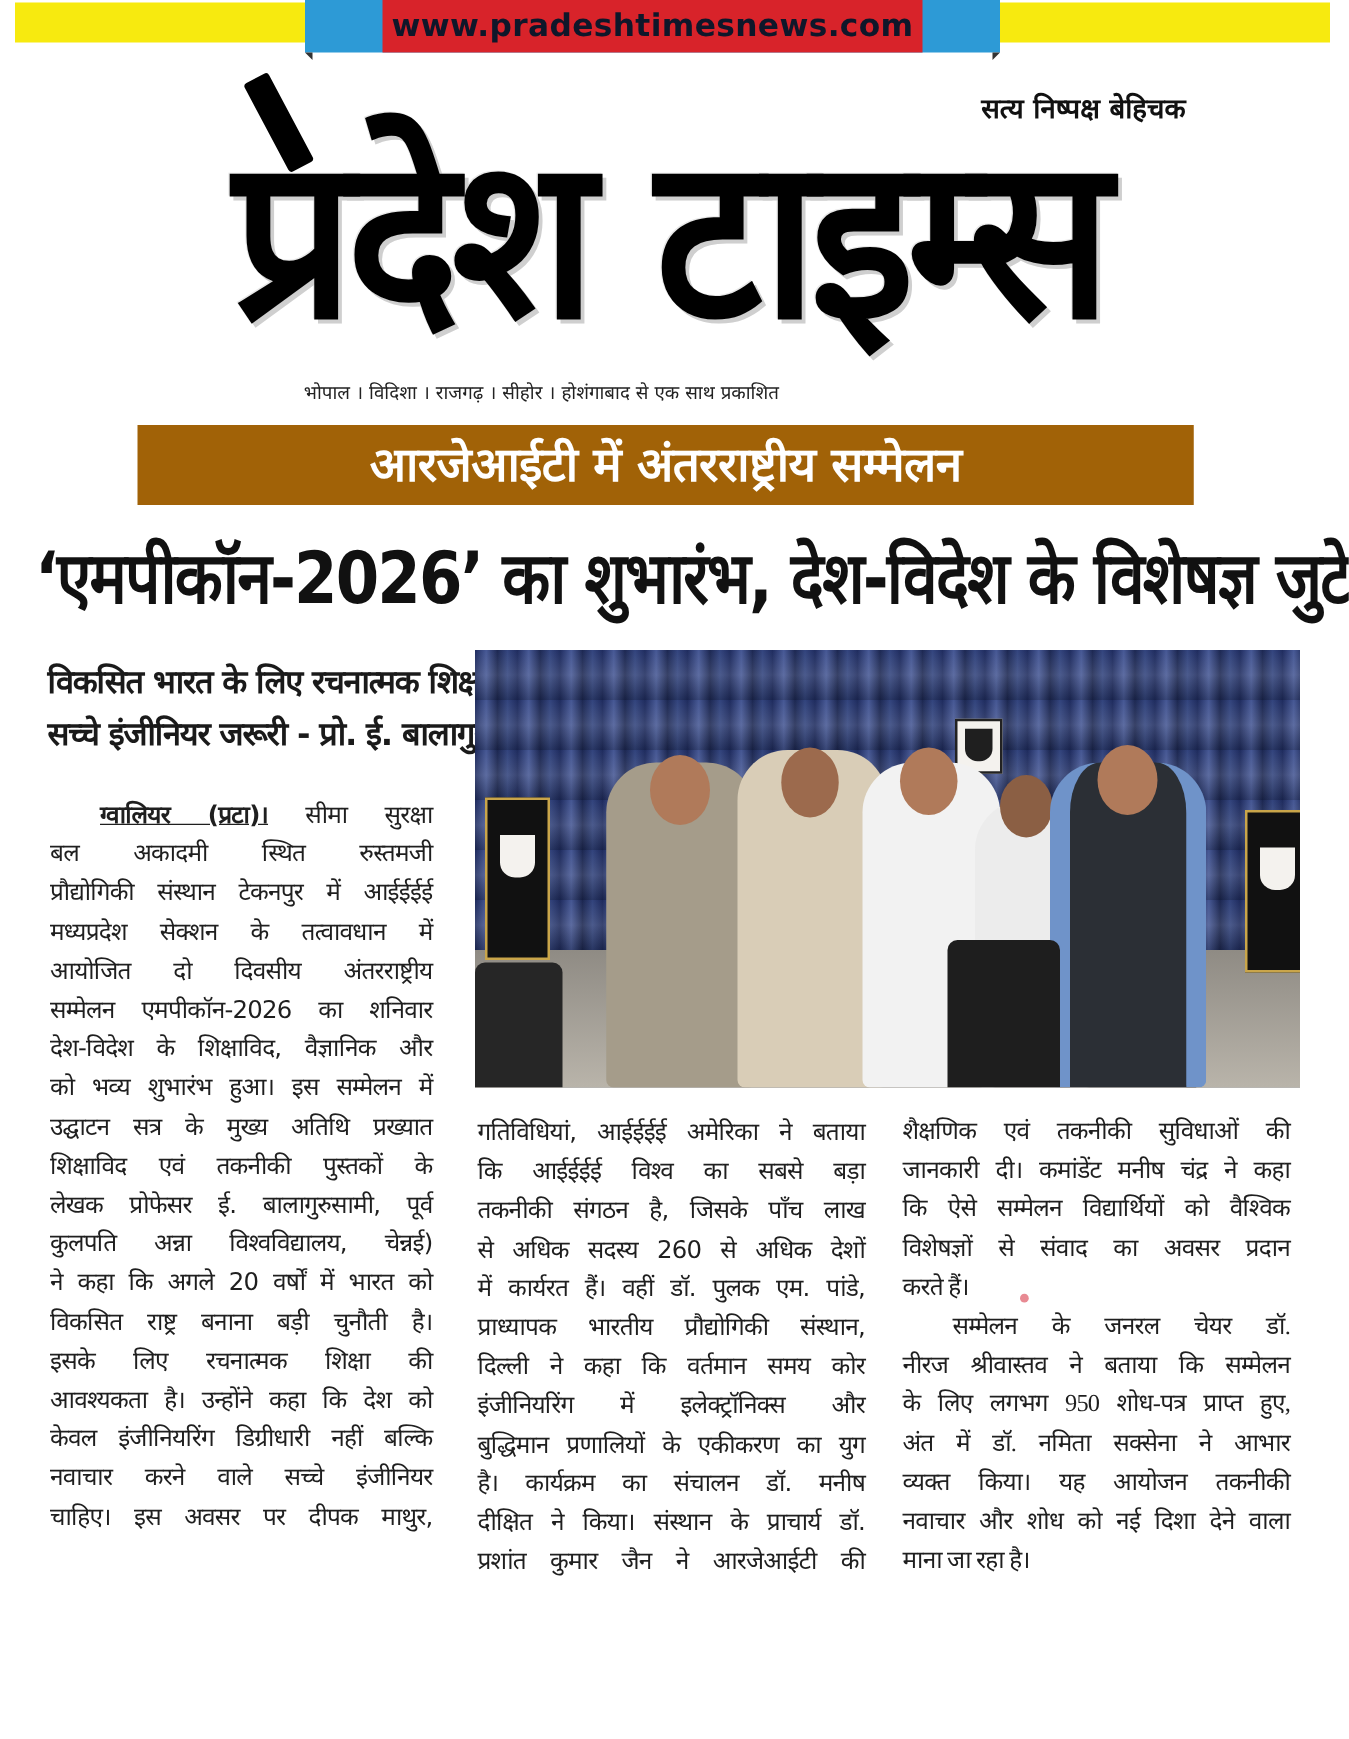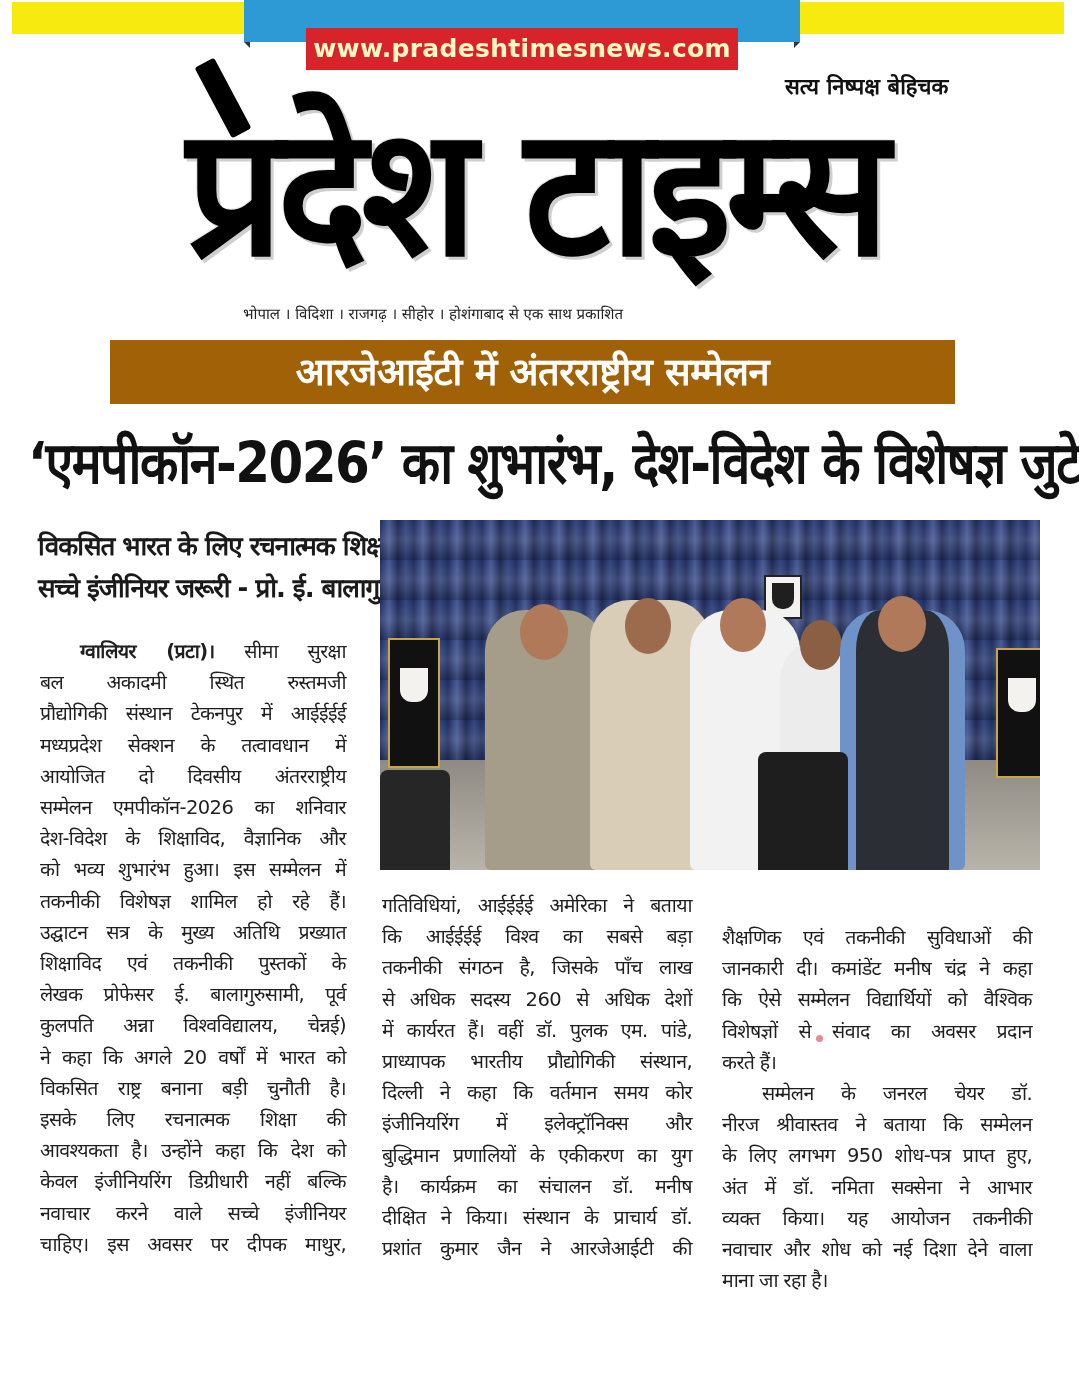--- a/index.html
+++ b/index.html
@@ -3,22 +3,22 @@
 <meta charset="utf-8">
 <style>
   * { box-sizing: border-box; margin: 0; padding: 0; }
   html, body { width: 1079px; height: 1391px; background: #ffffff; overflow: hidden; }
   body { font-family: "DejaVu Sans", "Liberation Sans", sans-serif; color: #1a1a1a; position: relative; }
 
   
   .url-band { position: absolute; top: 2px; left: 12px; width: 1052px; height: 32px; background: #f7ea0f; }
   .url-blue { position: absolute; top: 0; left: 244px; width: 556px; height: 42px; background: #2d9ad6; }
   .url-red { position: absolute; top: 0; left: 306px; width: 432px; height: 42px; background: #d8232a;
-             color: #fef9c3; font-family: "DejaVu Sans", sans-serif; font-weight: bold; font-size: 25px;
-             line-height: 42px; text-align: center; letter-spacing: 0.3px; margin-top: 28px; }
+             color: #0f172a; font-family: "DejaVu Sans", sans-serif; font-weight: bold; font-size: 25px;
+             line-height: 42px; text-align: center; letter-spacing: 0.3px; }
   .url-fold-l, .url-fold-r { position: absolute; top: 42px; width: 0; height: 0; border-top: 6px solid #333; }
   .url-fold-l { left: 244px; border-left: 6px solid transparent; }
   .url-fold-r { left: 794px; border-right: 6px solid transparent; }
 
   
   .tagline { position: absolute; top: 70px; left: 785px; width: 220px; text-align: left;
              font-weight: bold; font-size: 22px; color: #111; }
   .masthead { position: absolute; top: 92px; left: 40px; width: 990px; height: 210px;
               font-family: "DejaVu Sans", sans-serif; font-weight: bold; font-size: 170px;
               line-height: 200px; color: #000; text-align: center; letter-spacing: -6px;
@@ -73,22 +73,22 @@
   .chair-l { position: absolute; left: 0; top: 250px; width: 70px; height: 100px; background: #262626; border-radius: 8px 8px 0 0; }
 
   
   .col { position: absolute; font-family: "DejaVu Sans", sans-serif; font-size: 19.5px; line-height: 31.2px;
          color: #1f1f1f; text-align: justify; letter-spacing: -0.6px; }
   .col .line { display: block; white-space: nowrap; text-align-last: justify; text-align: justify; }
   .col .line.last { text-align-last: left; }
   .col .line.indent { padding-left: 40px; }
   .col-1 { left: 40px; top: 636px; width: 306px; }
   .col-2 { left: 382px; top: 890px; width: 310px; }
-  .col-3 { left: 722px; top: 922px; width: 310px; }
-  .lead-place { font-weight: bold; }
+  .col-3 { left: 722px; top: 890px; width: 310px; font-family: Liberation Serif, serif; }
+  .lead-place { font-weight: bold; text-decoration: underline; }
   .dot { position: absolute; left: 816px; top: 1035px; width: 7px; height: 7px; border-radius: 50%; background: #e88a93; }
 </style>
 </head>
 <body>
 
 <div class="url-band"></div>
 <div class="url-blue"></div>
 <div class="url-red">www.pradeshtimesnews.com</div>
 <div class="url-fold-l"></div>
 <div class="url-fold-r"></div>
@@ -130,21 +130,20 @@
 
 <div class="col col-1">
   <span class="line indent"><b class="lead-place">ग्वालियर (प्रटा)।</b><span> सीमा सुरक्षा</span></span>
   <span class="line">बल अकादमी स्थित रुस्तमजी</span>
   <span class="line">प्रौद्योगिकी संस्थान टेकनपुर में आईईईई</span>
   <span class="line">मध्यप्रदेश सेक्शन के तत्वावधान में</span>
   <span class="line">आयोजित दो दिवसीय अंतरराष्ट्रीय</span>
   <span class="line">सम्मेलन एमपीकॉन-2026 का शनिवार</span>
   <span class="line">देश-विदेश के शिक्षाविद, वैज्ञानिक और</span>
   <span class="line">को भव्य शुभारंभ हुआ। इस सम्मेलन में</span>
-  <span class="line">तकनीकी विशेषज्ञ शामिल हो रहे हैं।</span>
   <span class="line">उद्घाटन सत्र के मुख्य अतिथि प्रख्यात</span>
   <span class="line">शिक्षाविद एवं तकनीकी पुस्तकों के</span>
   <span class="line">लेखक प्रोफेसर ई. बालागुरुसामी, पूर्व</span>
   <span class="line">कुलपति अन्ना विश्वविद्यालय, चेन्नई)</span>
   <span class="line">ने कहा कि अगले 20 वर्षों में भारत को</span>
   <span class="line">विकसित राष्ट्र बनाना बड़ी चुनौती है।</span>
   <span class="line">इसके लिए रचनात्मक शिक्षा की</span>
   <span class="line">आवश्यकता है। उन्होंने कहा कि देश को</span>
   <span class="line">केवल इंजीनियरिंग डिग्रीधारी नहीं बल्कि</span>
   <span class="line">नवाचार करने वाले सच्चे इंजीनियर</span>

